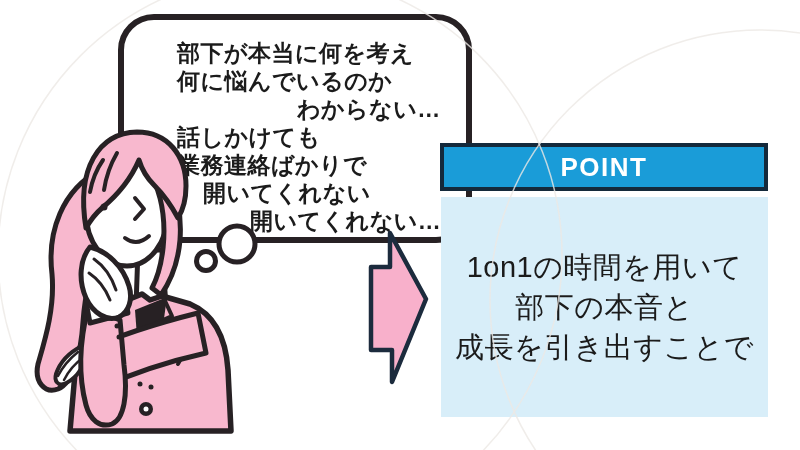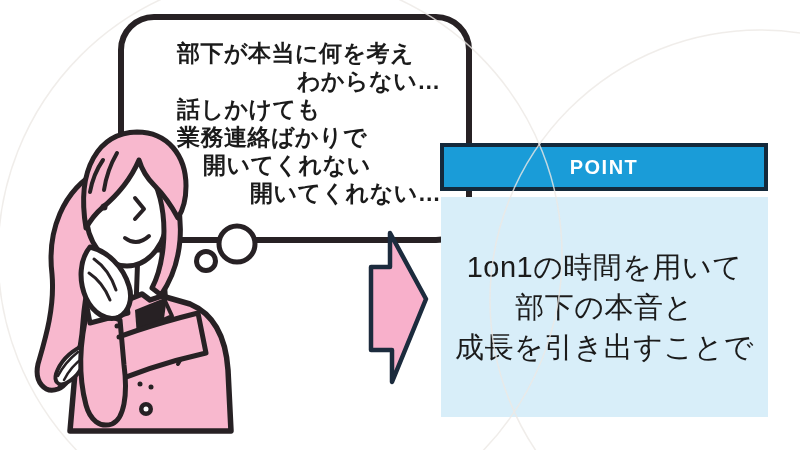--- a/index.html
+++ b/index.html
@@ -13,21 +13,21 @@
   .bl{font-size:23px;font-weight:bold;line-height:28px;color:var(--text,#1b1b1b);
       white-space:nowrap;letter-spacing:0.5px;}
   .ind-a{margin-left:120px}
   .ind-b{margin-left:26px}
   .ind-c{margin-left:73px}
 
   
   .point-header{position:absolute;left:440px;top:143px;width:328px;height:48px;box-sizing:border-box;
                 background:var(--point-bg,#1a9cd8);border:4px solid var(--point-border,#14293b);
                 display:flex;align-items:center;justify-content:center;z-index:2;}
-  .point-header .pl{color:var(--point-text,#fff);font-size:20px;font-weight:bold;letter-spacing:1.5px;}
+  .point-header .pl{color:var(--point-text,#fff);font-size:26px;font-weight:bold;letter-spacing:1.5px;}
 
   
   .info-box{position:absolute;left:441px;top:197px;width:327px;height:220px;
             background:var(--info-bg,#d8eef9);display:flex;flex-direction:column;
             align-items:center;justify-content:center;z-index:2;}
   .il{font-size:29px;font-weight:normal;line-height:40px;color:var(--text,#1b1b1b);
       white-space:nowrap;letter-spacing:0.5px;}
 
   .layer{position:absolute;left:0;top:0;pointer-events:none;}
   .arc-overlay{z-index:3;}
@@ -35,20 +35,21 @@
   .arrow{z-index:4;}
   .woman{z-index:5;}
 </style>
 </head>
 <body>
 
 <div class="stage">
 
   <div class="bubble">
     <div class="bl">部下が本当に何を考え</div>
+    <div class="bl">何に悩んでいるのか</div>
     <div class="bl ind-a">わからない…</div>
     <div class="bl">話しかけても</div>
     <div class="bl">業務連絡ばかりで</div>
     <div class="bl ind-b">開いてくれない</div>
     <div class="bl ind-c">開いてくれない…</div>
   </div>
 
   <div class="point-header">
     <span class="pl">POINT</span>
   </div>

